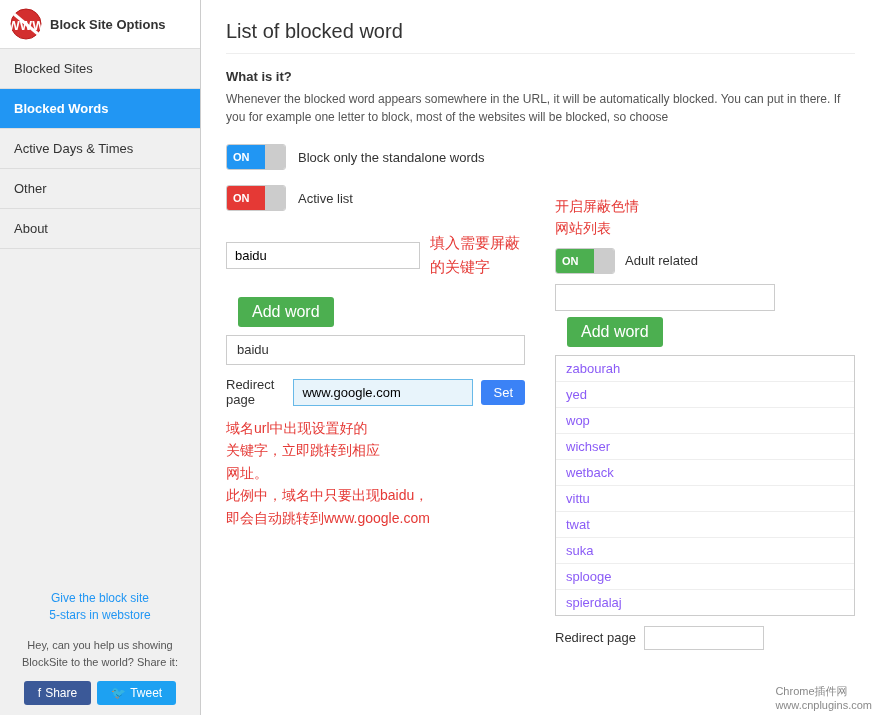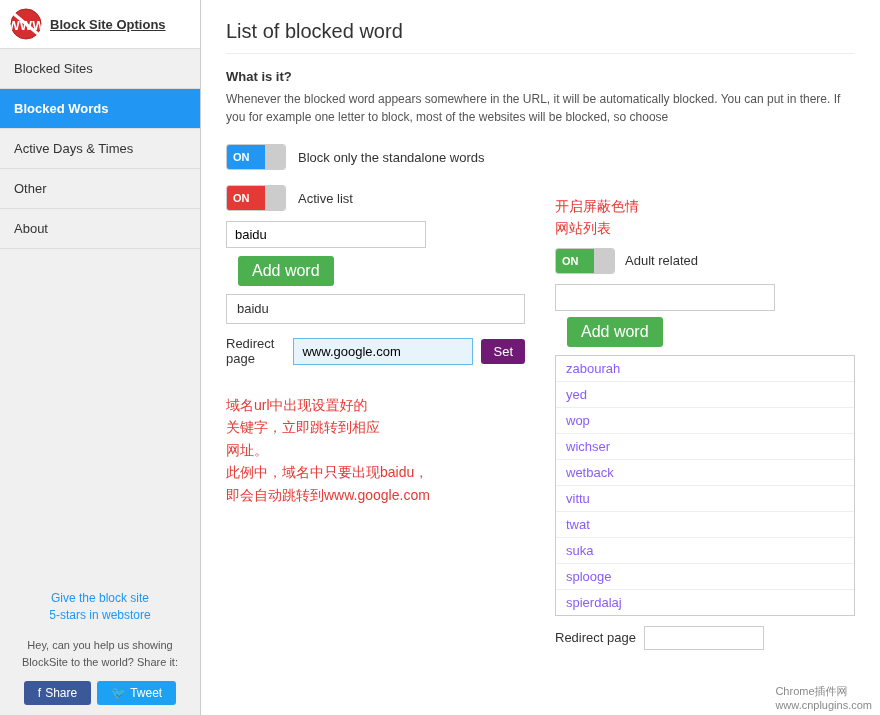--- a/index.html
+++ b/index.html
@@ -24,21 +24,20 @@
     }
     .logo-icon {
       width: 32px;
       height: 32px;
       flex-shrink: 0;
     }
     .sidebar-title {
       font-size: 13px;
       font-weight: bold;
       color: #333;
-      text-decoration: underline;
     }
     .sidebar-nav {
       flex: 1;
     }
     .sidebar-item {
       padding: 12px 14px;
       cursor: pointer;
       border-bottom: 1px solid #ddd;
       color: #333;
       font-size: 13px;
@@ -240,21 +239,21 @@
     }
     .redirect-input {
       border: 1px solid #68b9e8;
       padding: 5px 8px;
       font-size: 13px;
       width: 180px;
       outline: none;
       background: #e8f4fb;
     }
     .btn-set {
-      background: #701a75;
+      background: #3b82f6;
       color: #fff;
       border: none;
       padding: 5px 12px;
       cursor: pointer;
       font-size: 13px;
       border-radius: 3px;
     }
 
     
     .annotation-text {
@@ -392,34 +391,35 @@
       <div class="section-toggle-row">
         <div class="toggle-switch">
           <div class="toggle-on-red">ON</div>
           <div class="toggle-off-area"></div>
         </div>
         <span class="toggle-label">Active list</span>
       </div>
 
       <div class="word-input-row">
         <input type="text" class="word-input" value="baidu" style="">
+        <span class="annotation-text" style="margin-left:10px; font-size:15px;">填入需要屏蔽的关键字</span>
       </div>
       <div style="margin-bottom:8px;">
         <button class="btn-add-word">Add word</button>
       </div>
 
       <div class="word-list">baidu</div>
 
       <div class="redirect-row">
         <span class="redirect-label">Redirect page</span>
         <input type="text" class="redirect-input" value="www.google.com" style="">
         <button class="btn-set">Set</button>
       </div>
 
-      <div class="annotation-text" style="margin-top:28px;">
+      <div class="annotation-text" style="margin-top:10px;">
         域名url中出现设置好的<br>
         关键字，立即跳转到相应<br>
         网址。<br>
         此例中，域名中只要出现baidu，<br>
         即会自动跳转到www.google.com
       </div>
     </div>
 
     <div class="col-right">
 

